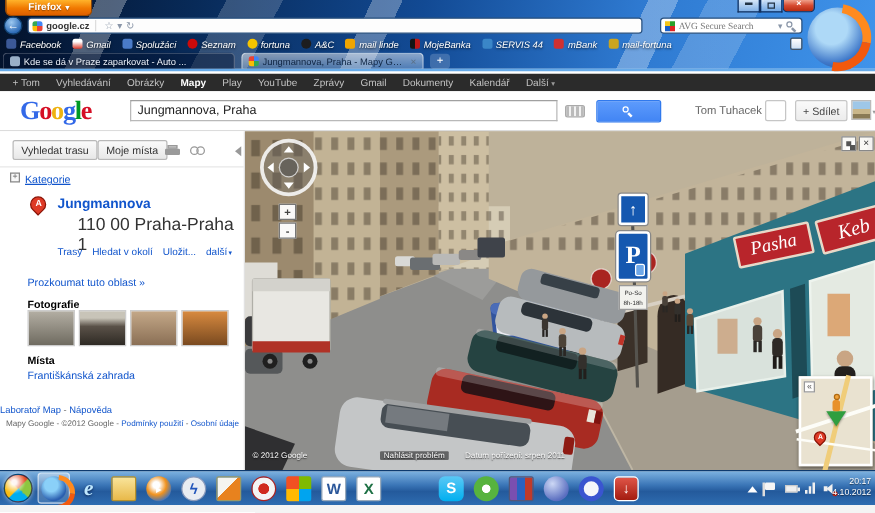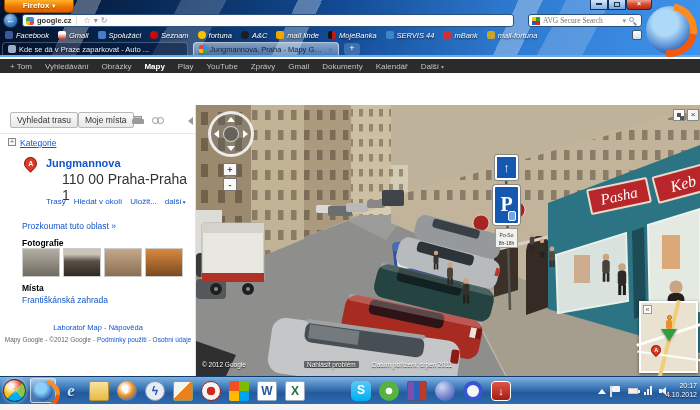--- a/index.html
+++ b/index.html
@@ -128,21 +128,21 @@
 .explore{position:absolute;left:22px;top:116px;font-size:8.5px;color:#1155cc}
 .h-foto{position:absolute;left:22px;top:133px;font-size:8.5px;font-weight:bold;color:#000}
 .thumbs{position:absolute;left:22px;top:143px;display:flex;gap:3px}
 .thumbs div{width:38px;height:29px;border:1px solid #ccc}
 .th1{background:linear-gradient(#b3aea3,#6f6b60)}
 .th2{background:linear-gradient(#c8c4b8 20%,#5a5148 45%,#2e2a24)}
 .th3{background:linear-gradient(#c4a888,#8a6f55)}
 .th4{background:linear-gradient(#d88a3f,#7a4a20)}
 .h-mista{position:absolute;left:22px;top:178px;font-size:8.5px;font-weight:bold;color:#000}
 .zahrada{position:absolute;left:22px;top:190px;font-size:8.5px;color:#1155cc}
-.sfoot1{position:absolute;left:0;top:218px;width:196px;text-align:center;font-size:7.5px;color:#1155cc}
+.sfoot1{position:absolute;left:0;top:218px;width:196px;text-align:left;font-size:7.5px;color:#1155cc}
 .sfoot1 .dash{color:#777}
 .sfoot2{position:absolute;left:0;top:231px;width:196px;text-align:center;font-size:6.5px;color:#666}
 .sfoot2 a{color:#1155cc}
 
 .sv{position:absolute;left:196px;top:0;width:504px;height:271px;overflow:hidden;background:#beb29a}
 .sv svg{position:absolute;left:0;top:0}
 .compass{position:absolute;left:12px;top:6px;width:46px;height:46px;border-radius:50%;border:3px solid rgba(255,255,255,.85);background:rgba(110,110,110,.35)}
 .compass .hub{position:absolute;left:12px;top:12px;width:16px;height:16px;border-radius:50%;background:rgba(80,80,80,.6);border:1px solid rgba(255,255,255,.7)}
 .cN,.cS,.cW,.cE{position:absolute}
 .cN{left:16px;top:3px;border:4px solid transparent;border-bottom:5px solid #fff;border-top:none}
@@ -326,20 +326,35 @@
     <span class="gnav active">Mapy</span>
     <span class="gnav">Play</span>
     <span class="gnav">YouTube</span>
     <span class="gnav">Zprávy</span>
     <span class="gnav">Gmail</span>
     <span class="gnav">Dokumenty</span>
     <span class="gnav">Kalendář</span>
     <span class="gnav"><span>Další</span><span class="crt">▾</span></span>
   </div>
 
+  <div class="mhead">
+    <div class="glogo"><span class="lg1">G</span><span class="lg2">o</span><span class="lg3">o</span><span class="lg4">g</span><span class="lg5">l</span><span class="lg6">e</span></div>
+    <input class="msearch" value="Jungmannova, Praha" style="">
+    <span class="kbd"></span>
+    <div class="sbtn">
+        <span class="mg">
+          <i></i>
+        </span>
+      </div>
+    <span class="uname">Tom Tuhacek</span>
+    <span class="notif"></span>
+    <span class="share">+ Sdílet</span>
+    <span class="avatar"></span>
+    <span class="avcrt">▾</span>
+  </div>
 
   <div class="content">
 
     <div class="sidebar">
       <span class="sbtn2 b-route">Vyhledat trasu</span>
       <span class="sbtn2 b-places">Moje místa</span>
       <span class="ic-print">
           <span class="pp"></span>
           <span class="pb"></span>
         </span>

